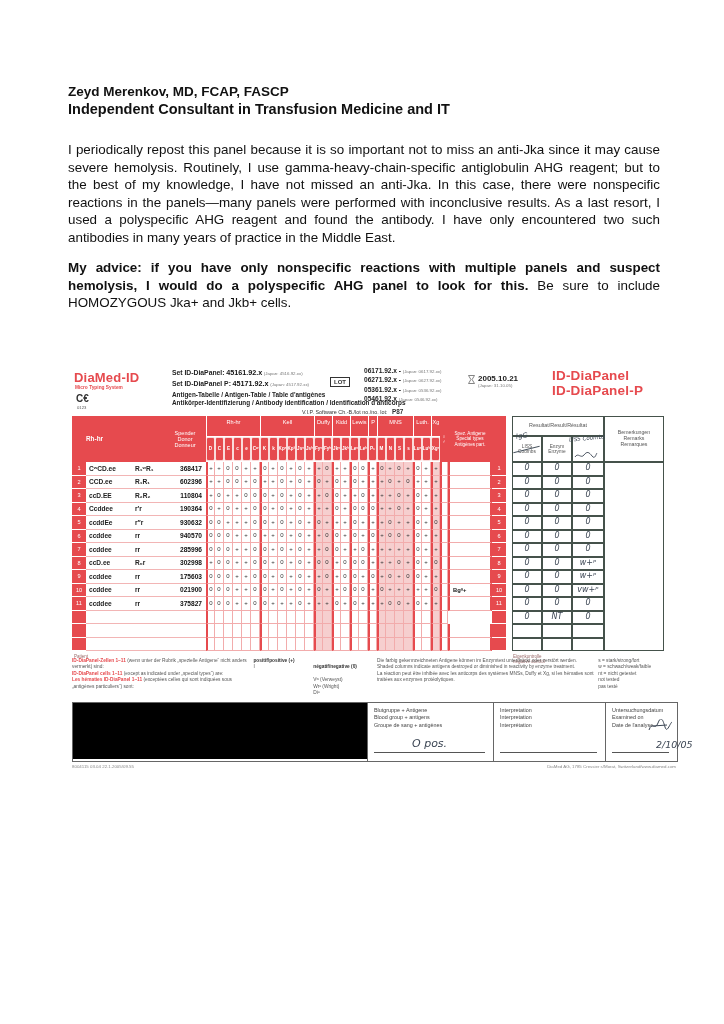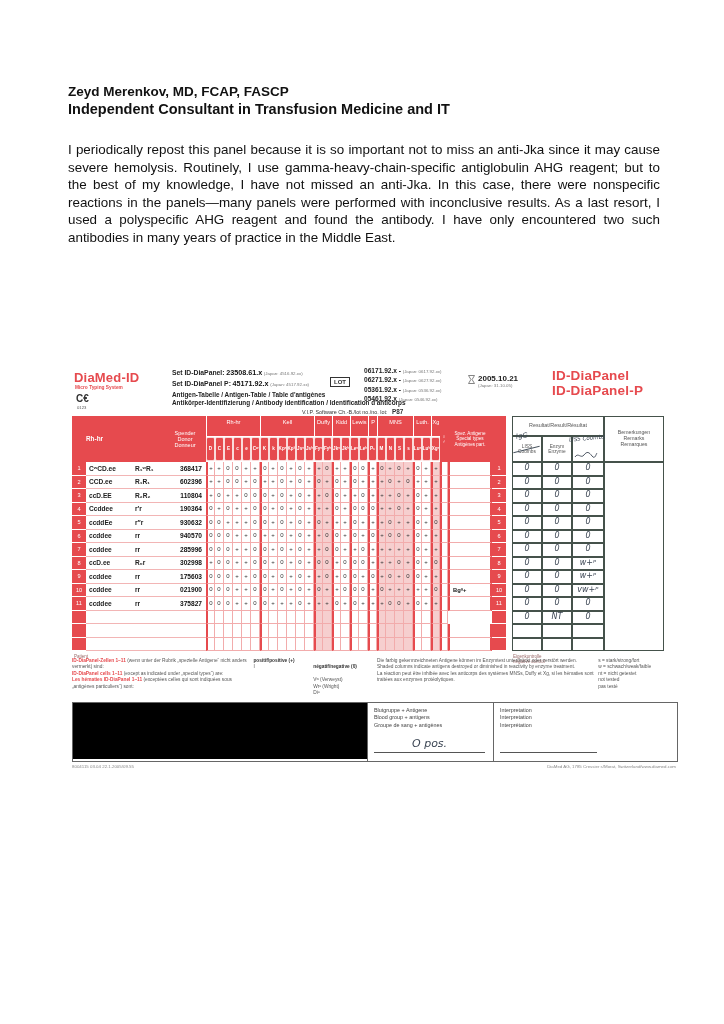--- a/index.html
+++ b/index.html
@@ -95,32 +95,33 @@
              justify-content:space-between;font-size:4.4px;color:#888;}
 </style>
 </head>
 <body>
 
 <div class="page">
 
   <div class="abs doc-role">Independent Consultant in Transfusion Medicine and IT</div>
   <div class="abs doc-author">Zeyd Merenkov, MD, FCAP, FASCP</div>
   <div class="abs para p1">I periodically repost this panel because it is so important not to miss an anti-Jka since it may cause severe hemolysis.  Routinely, I use gamma-heavy-chain-specific antiglobulin AHG reagent;  but to the best of my knowledge, I have not missed an anti-Jka.  In this case, there were nonspecific reactions in the panels—many panels were performed with inconclusive results.  As a last resort, I used a polyspecific AHG reagent and found the antibody.  I have only encountered two such antibodies in many years of practice in the Middle East.</div>
+  <div class="abs para p2"><b>My advice:  if you have only nonspecific reactions with multiple panels and suspect hemolysis, I would do a polyspecific AHG panel to look for this.</b><span>  Be sure to include HOMOZYGOUS Jka+ and Jkb+ cells.</span></div>
 
   <div class="abs scan">
 
     <div class="shead">
       <div class="abs logo">DiaMed-ID</div>
       <div class="abs logo-sub">Micro Typing System</div>
       <div class="abs ce">C€</div>
       <div class="abs ce-num">0123</div>
 
       <div class="abs sets">
         <div><span class="setl">Set ID-DiaPanel:</span>
-          <span class="setv">23508.61.x</span>
+          <span class="setv">45161.92.x</span>
           <span class="jap">(Japan: 4516.92.xx)</span></div>
         <div><span class="setl">Set ID-DiaPanel P:</span>
           <span class="setv">45171.92.x</span>
           <span class="jap">(Japan: 4517.92.xx)</span></div>
       </div>
       <div class="abs agline">Antigen-Tabelle / Antigen-Table / Table d'antigènes</div>
       <div class="abs abline">Antikörper-Identifizierung / Antibody identification / Identification d'anticorps</div>
       <div class="abs lotbox">LOT</div>
 
       <div class="abs lots">
@@ -766,20 +767,32 @@
 Groupe de sang + antigènes</div>
         <div class="hw" style="left:44px;bottom:9px;font-size:11px;">O pos.</div>
         <div class="wline"></div>
       </div>
       <div class="ft-sec ft-int">
         <div class="pre" style="text-align:left">Interpretation
 Interpretation
 Interprétation</div>
         <div class="wline"></div>
       </div>
+      <div class="ft-sec ft-ex">
+        <div class="pre" style="text-align:left">Untersuchungsdatum
+Examined on
+Date de l'analyse</div>
+        <div class="hw" style="left:50px;bottom:9px;font-size:9.5px;">2/10/05</div>
+        <div class="abs" style="right:4px;top:16px;">
+          <svg width="26" height="14" viewBox="0 0 26 14">
+              <path d="M2 11 C5 2 8 12 11 4 S16 1 18 8 23 4 25 3 M6 7 L20 6" fill="none" stroke="#3c4654" stroke-width="1"></path>
+            </svg>
+        </div>
+        <div class="wline"></div>
+      </div>
     </div>
 
     <div class="fineprint">
       <span>8004115   03.04        22.1.2005/09.55</span>
       <span>DiaMed AG, 1785 Cressier s/Morat, Switzerland/www.diamed.com</span>
     </div>
 
   </div>
 </div>
 

